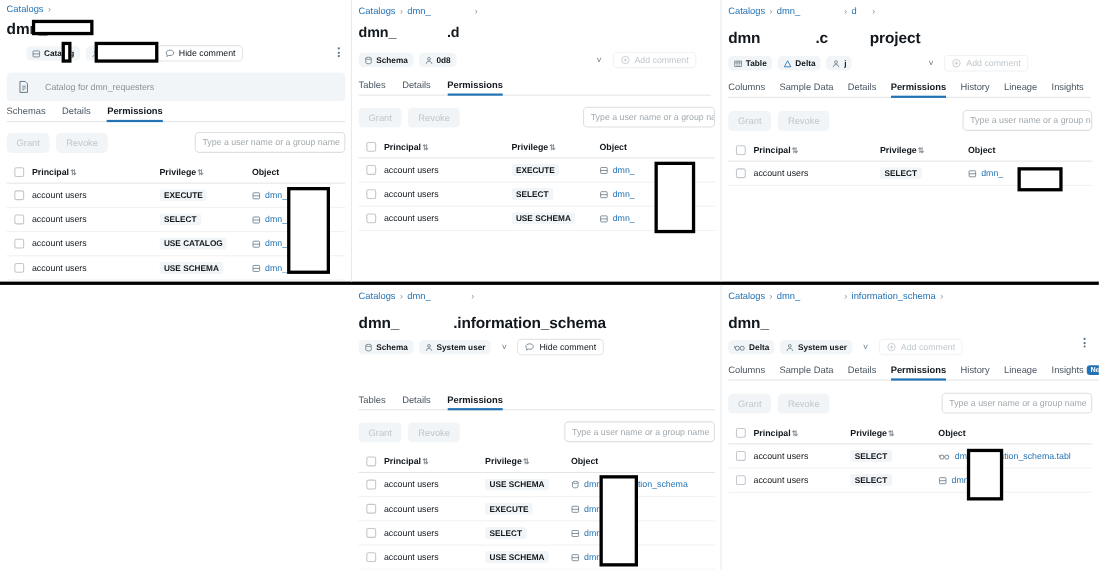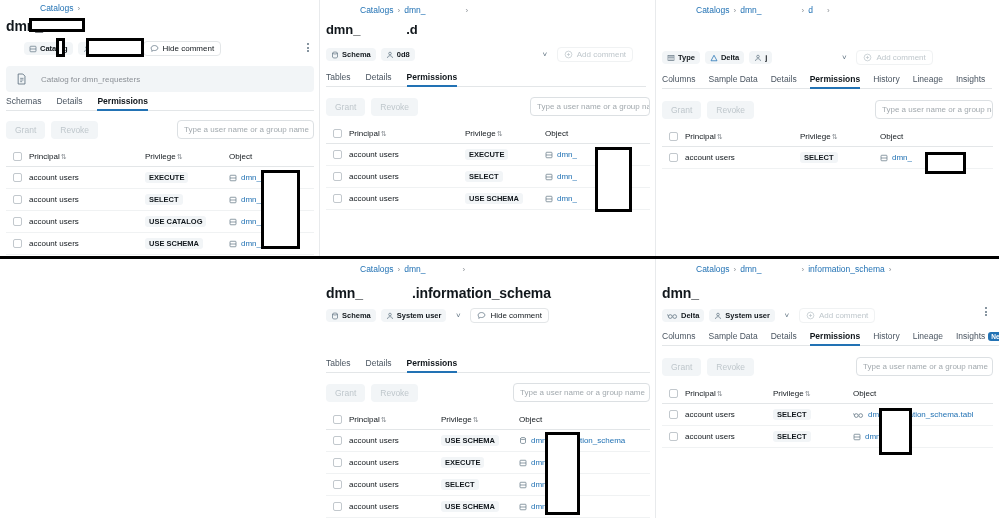--- a/index.html
+++ b/index.html
@@ -9,21 +9,21 @@
     width: 999px; height: 518px;
     background: #ffffff;
     font-family: "Liberation Sans", sans-serif;
     overflow: hidden;
   }
   #canvas { position: relative; width: 999px; height: 518px; background:#fff; }
 
   .panel { position: absolute; background: #fff; overflow: hidden; }
 
   
-  .breadcrumb { display: flex; align-items: center; gap: 4px; font-size: 8.5px; color: #2272B4; white-space: nowrap; margin-left: 34px; }
+  .breadcrumb { display: flex; align-items: center; gap: 4px; font-size: 8.5px; color: #2272B4; white-space: nowrap; }
   .breadcrumb .crumb { color: #2272B4; }
   .breadcrumb .sep { color: #8B9096; font-size: 8px; }
 
   
   .obj-title { font-size: 14px; font-weight: 700; color: #11171C; letter-spacing: -0.1px; white-space: nowrap; display:flex; align-items:center; }
   .obj-title.sm { font-size: 13px; }
 
   
   .badge-row { display: flex; align-items: center; gap: 5px; }
   .pill {
@@ -77,21 +77,21 @@
   .search-box {
     border: 1px solid #DCE0E3; border-radius: 4px; background:#fff;
     font-size: 8px; color: #A2A9AE; padding: 4px 6px; white-space: nowrap; overflow:hidden;
   }
 
   
   .tbl { width: 100%; }
   .thead, .trow { display: flex; align-items: center; }
   .thead { border-bottom: 1px solid #E3E6E8; }
   .trow { border-bottom: 1px solid #F0F2F3; }
-  .th { font-size: 8px; font-weight: 400; color: #11171C; display:flex; align-items:center; gap:1px; }
+  .th { font-size: 8px; font-weight: 700; color: #11171C; display:flex; align-items:flex-end; gap:1px; }
   .td { font-size: 8px; color: #11171C; display:flex; align-items:center; gap:3px; overflow:hidden; white-space:nowrap; }
   .sorter { color:#8B9096; font-size:7px; line-height:1; }
   .cbox {
     width: 9px; height: 9px; border: 1px solid #C2C8CD; border-radius: 2px; background: #fff;
     flex: 0 0 auto;
   }
   .priv-chip {
     background: #F2F5F7; border-radius: 3px; padding: 1px 4px;
     font-size: 7.5px; color: #11171C; font-weight: 600; white-space: nowrap;
   }
@@ -391,30 +391,37 @@
 
     <div class="breadcrumb" style="position:absolute; left:6px; top:5px;">
       <span class="crumb">Catalogs</span>
       <span class="sep">›</span>
       <span class="crumb">dmn_</span>
       <span class="sep" style="margin-left:36px;">›</span>
       <span class="crumb">d</span>
       <span class="sep" style="margin-left:10px;">›</span>
     </div>
 
+    <div class="obj-title" style="position:absolute; left:6px; top:26px;">
+      <span>dmn</span>
+      <span style="width:50px;"></span>
+      <span>.c</span>
+      <span style="width:38px;"></span>
+      <span>project</span>
+    </div>
 
     <div class="badge-row" style="position:absolute; left:6px; top:50px;">
       <span class="pill">
         <svg class="ic" width="8" height="8" viewBox="0 0 16 16">
           <rect x="2" y="3" width="12" height="10" fill="none" stroke="#5F7281" stroke-width="1.3"></rect>
           <line x1="2" y1="6.4" x2="14" y2="6.4" stroke="#5F7281" stroke-width="1.1"></line>
           <line x1="6" y1="3" x2="6" y2="13" stroke="#5F7281" stroke-width="1.1"></line>
           <line x1="10" y1="3" x2="10" y2="13" stroke="#5F7281" stroke-width="1.1"></line>
         </svg>
-        <span>Type</span>
+        <span>Table</span>
       </span>
       <span class="pill">
         <svg class="ic" width="8" height="8" viewBox="0 0 16 16">
           <path d="M8 2.5 14 13.5H2z" fill="none" stroke="#2272B4" stroke-width="1.5"></path>
         </svg>
         <span>Delta</span>
       </span>
       <span class="pill pill-owner">
         <svg class="ic" width="8" height="8" viewBox="0 0 16 16">
           <circle cx="8" cy="5" r="2.6" fill="none" stroke="#5F7281" stroke-width="1.4"></circle>

